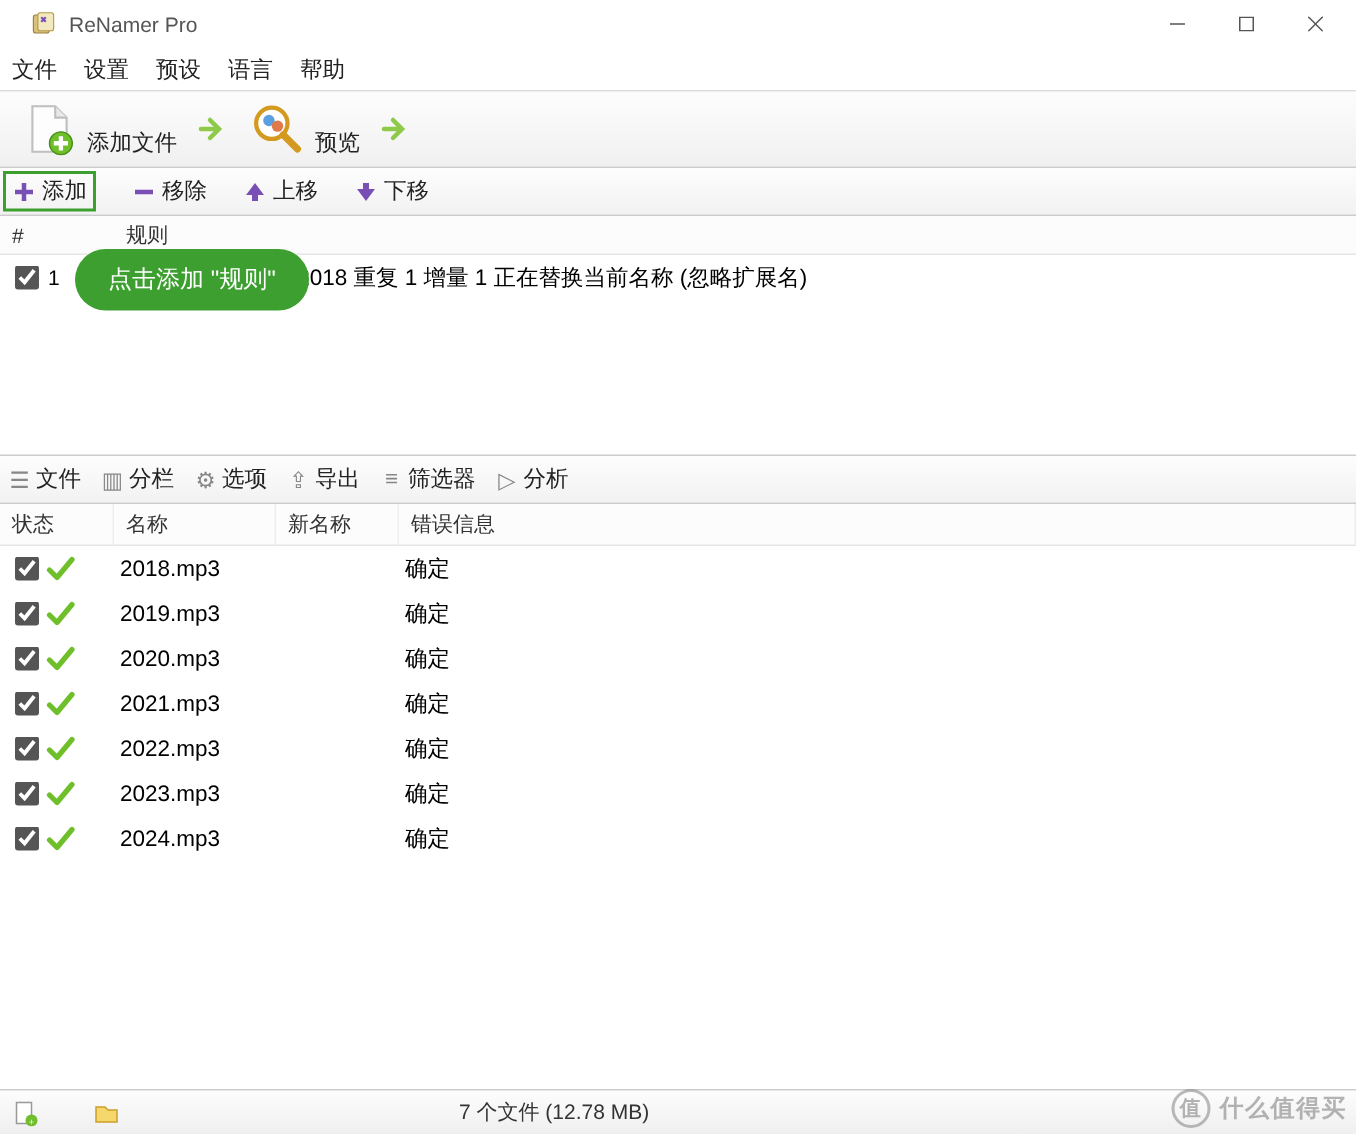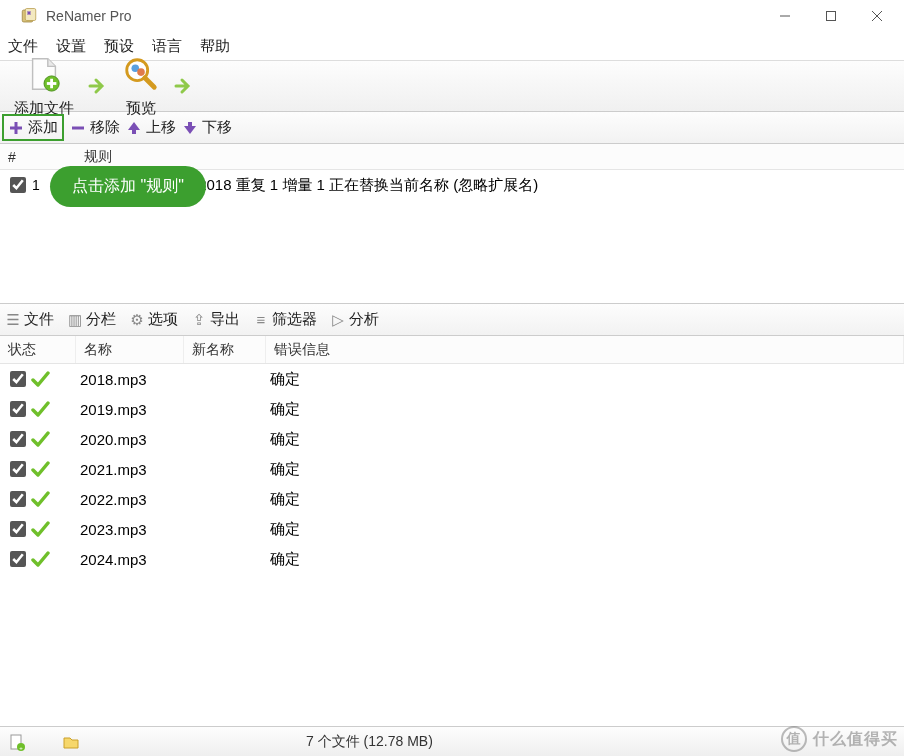--- a/index.html
+++ b/index.html
@@ -51,37 +51,36 @@
     height: 52px;
     background: linear-gradient(#fdfdfd,#f0f0f0);
     border-top: 1px solid #ddd;
     border-bottom: 1px solid #ccc;
     display: flex;
     align-items: center;
     padding: 0 6px;
     gap: 6px;
   }
   .tool-btn {
-    display: flex; align-items: center; gap: 6px;
+    display: flex; align-items: flex-end; gap: 6px;
     padding: 2px 8px;
     font-size: 15px;
     color: #222;
-    flex-direction: column;
   }
   .big-icon { width: 38px; height: 38px; display: inline-flex; align-items: center; justify-content: center; position: relative; }
   .arrow-icon { width: 20px; height: 20px; display:inline-flex; align-items:center; justify-content:center; }
   
   .rules-toolbar {
     height: 32px;
     background: linear-gradient(#fdfdfd,#f2f2f2);
     border-bottom: 1px solid #ccc;
     display: flex;
     align-items: center;
     padding: 0 6px;
-    gap: 6px;
+    gap: 24px;
     text-align: right;
   }
   .rt-btn { display:flex; align-items:center; gap:4px; font-size:15px; color:#222; }
   .add-highlight {
     border: 2px solid #3c9f2f;
     padding: 2px 4px;
     margin-left: -4px;
   }
   .rt-icon { width:16px; height:16px; display:inline-flex; align-items:center; justify-content:center; }
   

